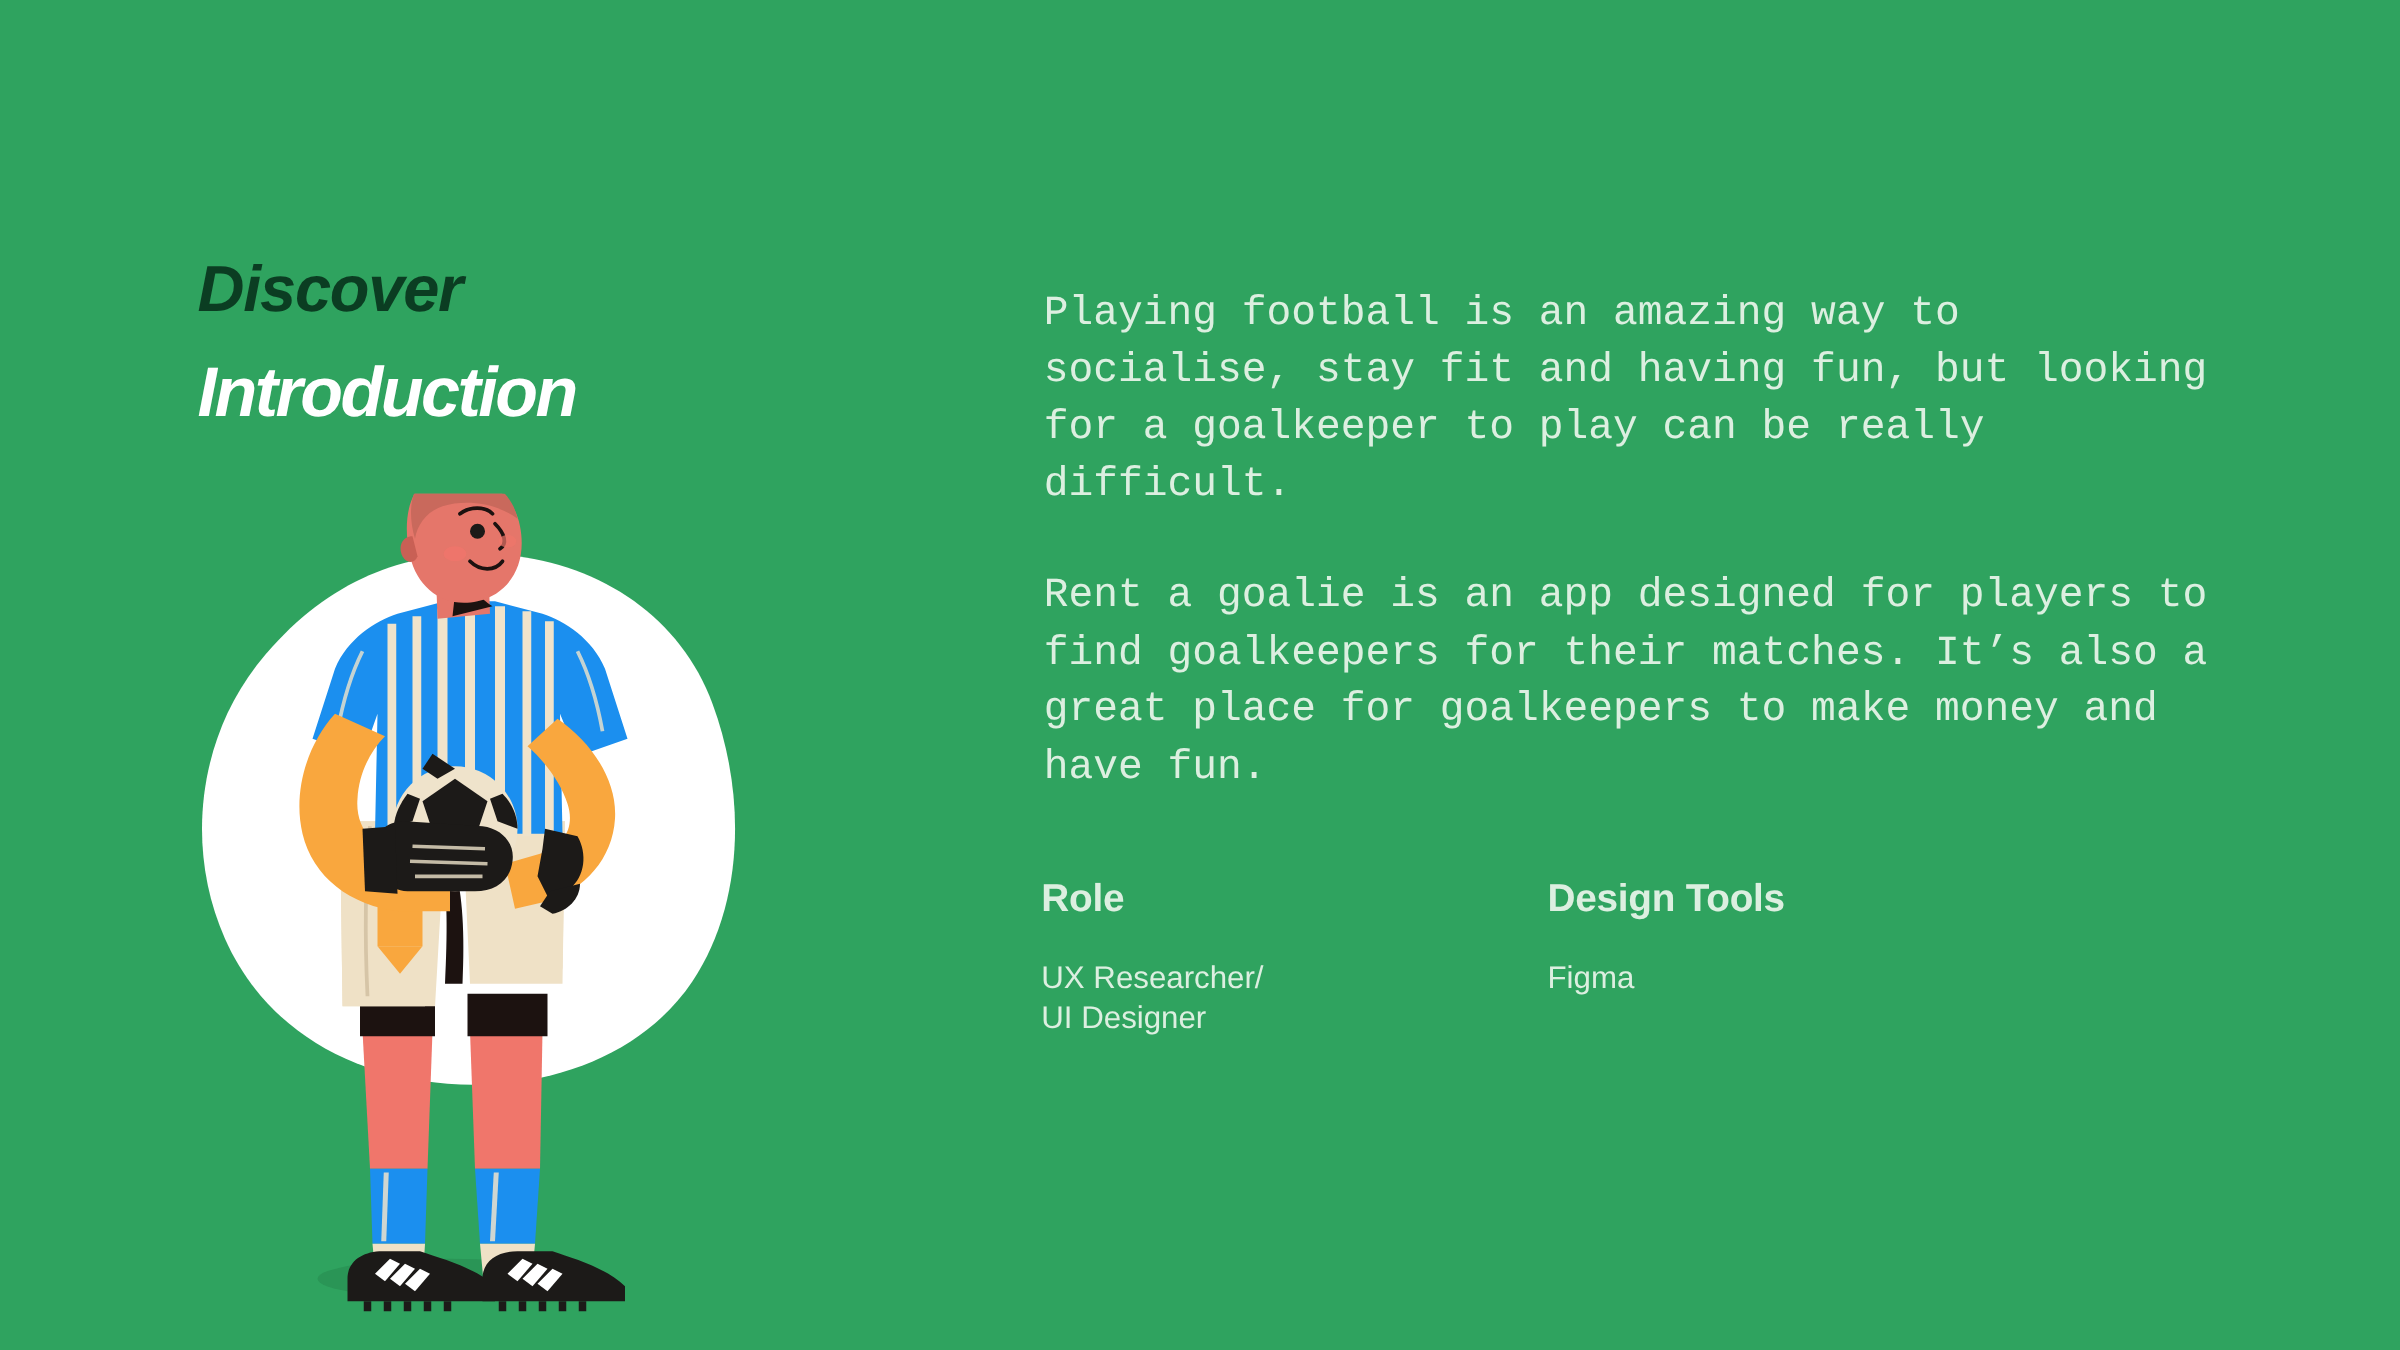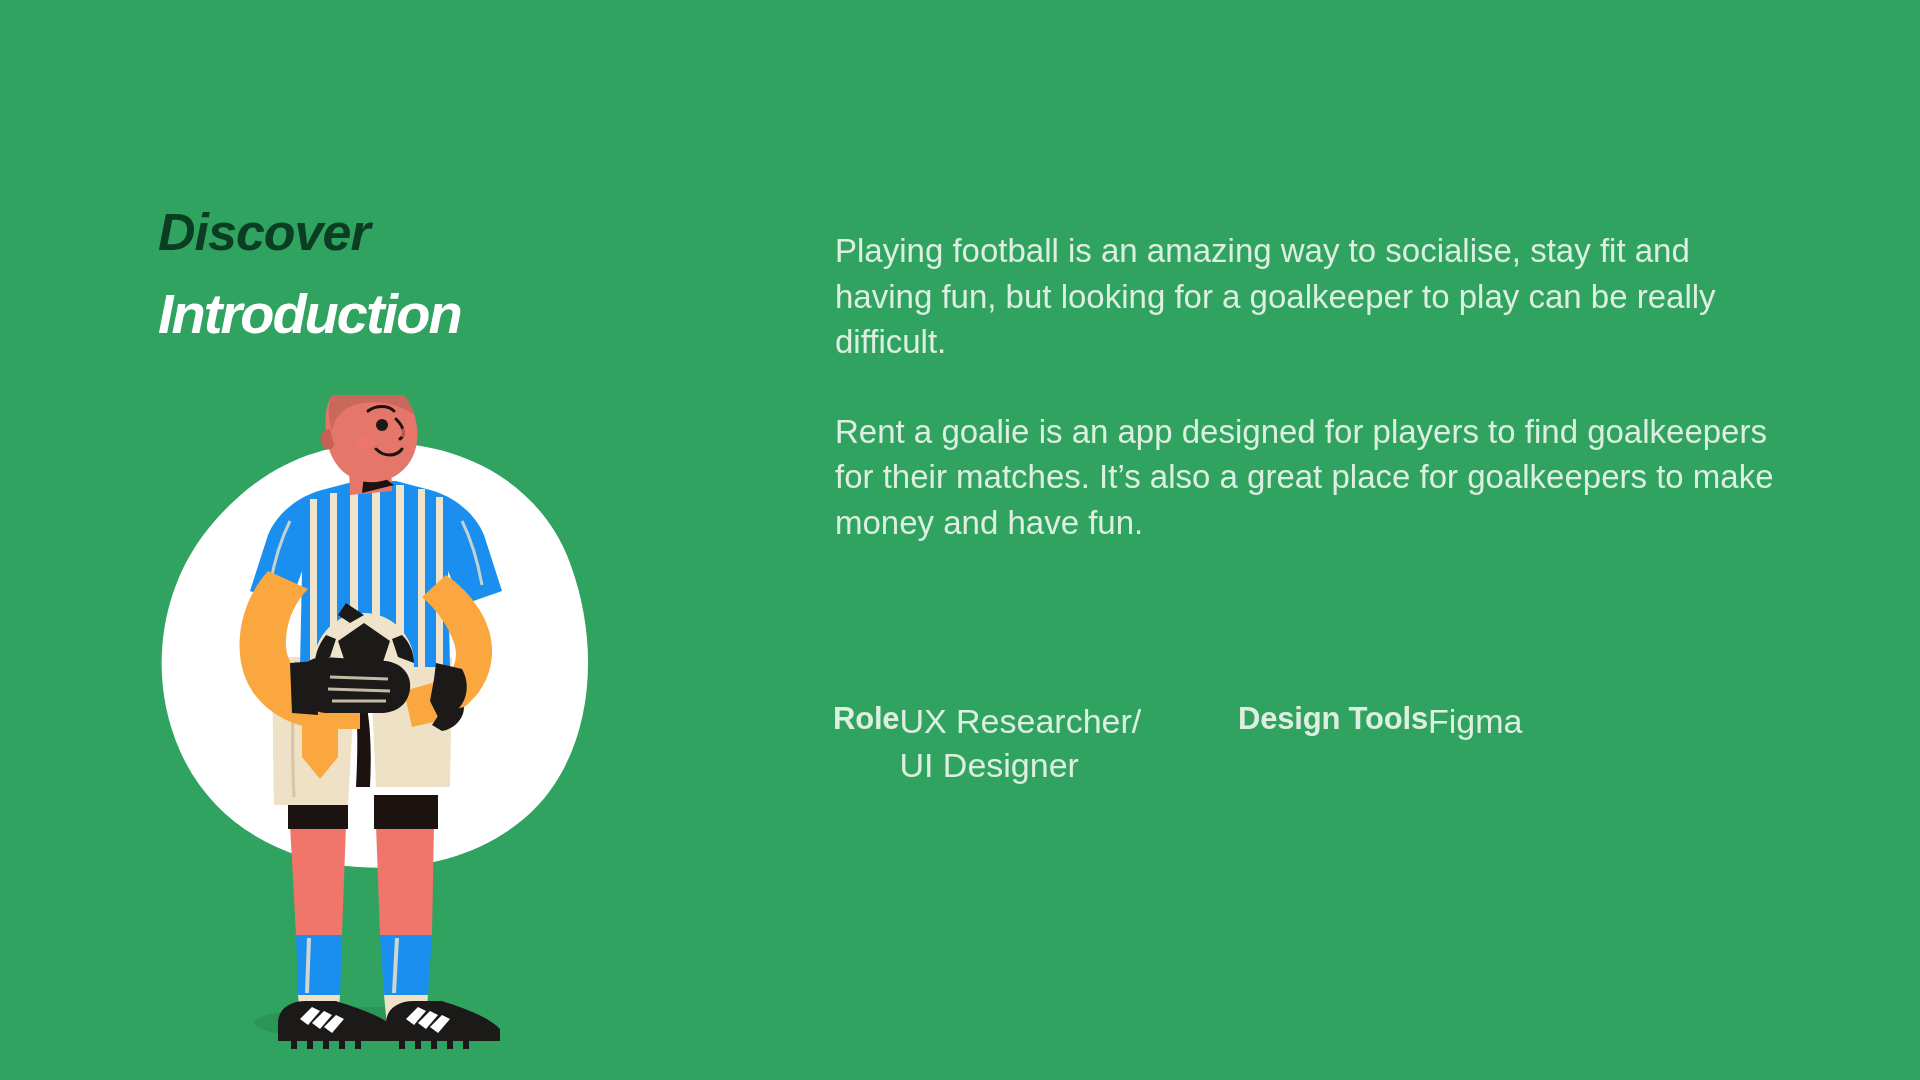--- a/index.html
+++ b/index.html
@@ -60,20 +60,21 @@
     width: 100%;
     height: 100%;
   }
 
   
   .right-col {
     position: absolute;
     left: 835px;
     top: 228px;
     width: 960px;
+    font-family: Liberation Mono, monospace;
   }
 
   .body-copy {
     font-size: 33px;
     line-height: 1.38;
     color: #DCEFE0;
     margin: 0;
     max-width: 940px;
     font-weight: normal;
   }
@@ -84,38 +85,40 @@
   
   .meta-row {
     position: absolute;
     left: 833px;
     top: 700px;
     display: flex;
     width: 1000px;
   }
   .meta-block {
     display: flex;
-    flex-direction: row;
+    flex-direction: column;
+    gap: 12px;
   }
   .meta-block.role      { width: 405px; }
   .meta-block.duration  { width: 268px; }
   .meta-block.tools     { width: 300px; }
 
   .meta-label {
     font-size: 31px;
     font-weight: bold;
     color: #DCEFE0;
     line-height: 1.25;
     letter-spacing: -0.2px;
   }
   .meta-value {
-    font-size: 34px;
+    font-size: 25px;
     font-weight: normal;
     color: #DCEFE0;
     line-height: 1.28;
+    margin-top: 15px;
     white-space: pre-line;
   }
 </style>
 </head>
 <body>
 
 <div class="slide">
 
   <div class="left-col">
     <div class="eyebrow">Discover</div>

